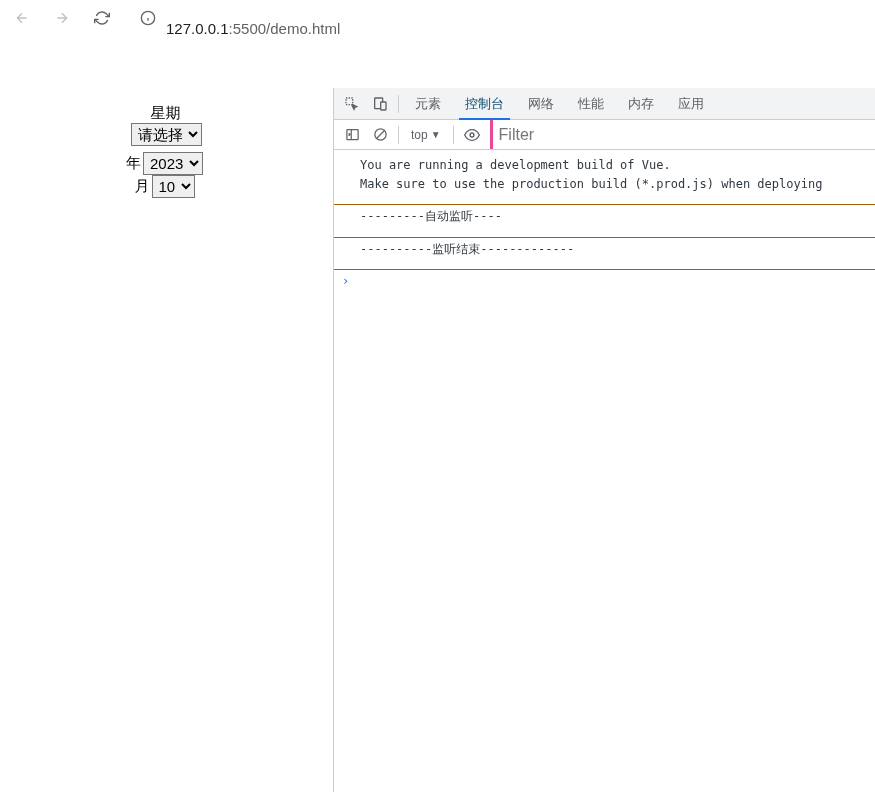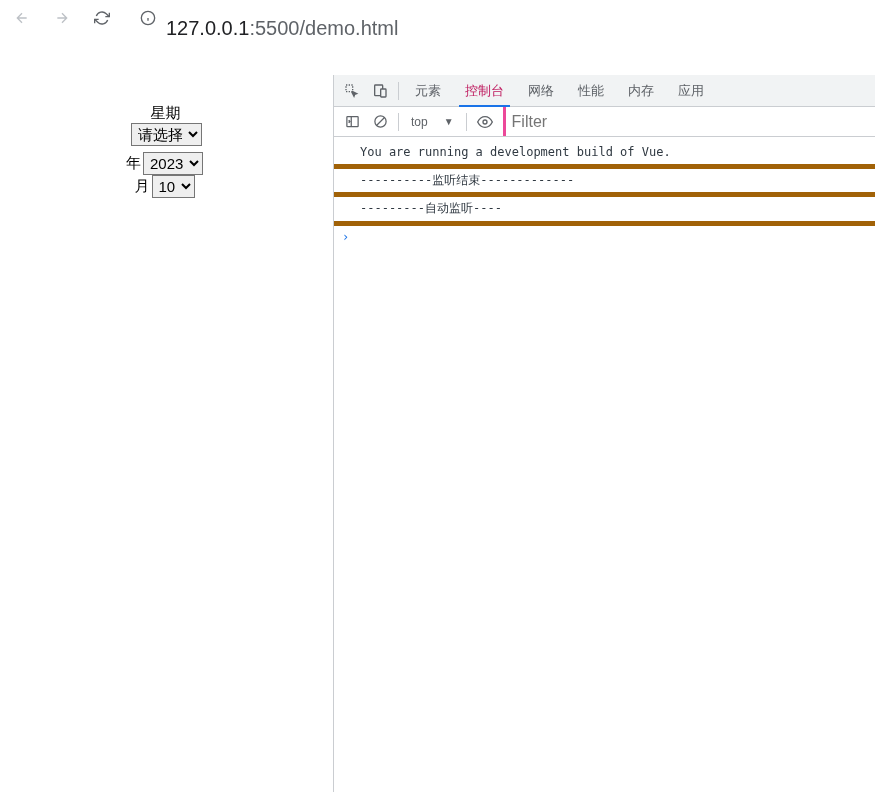--- a/index.html
+++ b/index.html
@@ -55,21 +55,21 @@
     .info-icon {
       width: 16px;
       height: 16px;
       color: #5f6368;
       margin-right: 10px;
       display: flex;
       align-items: center;
       justify-content: center;
     }
     .url-text {
-      font-size: 20px;
+      font-size: 15px;
       color: #5f6368;
       margin-top: 20px;
     }
     .url-text .host {
       color: #202124;
     }
     
     .content-area {
       display: flex;
       height: calc(100% - 36px);
@@ -100,21 +100,21 @@
       align-items: center;
       margin-right: 4px;
     }
     
     .devtools {
       flex: 1;
       border-left: 1px solid #cacdd1;
       background: #fff;
       display: flex;
       flex-direction: column;
-      margin-top: 39px;
+      margin-top: 52px;
     }
     .devtools-tabs {
       height: 32px;
       background: #f1f3f4;
       border-bottom: 1px solid #cacdd1;
       display: flex;
       align-items: center;
       padding: 0 4px;
     }
     .dt-icon-btn {
@@ -130,21 +130,21 @@
       padding: 0 12px;
       height: 32px;
       display: flex;
       align-items: center;
       font-size: 13px;
       color: #5f6368;
       cursor: pointer;
       position: relative;
     }
     .dt-tab.active {
-      color: #be185d;
+      color: #0c4a6e;
       text-align: right;
     }
     .dt-tab.active::after {
       content: '';
       position: absolute;
       bottom: 0;
       left: 6px;
       right: 6px;
       height: 2px;
       background: #1a73e8;
@@ -167,43 +167,43 @@
     }
     .dt-divider {
       width: 1px;
       height: 18px;
       background: #cacdd1;
       margin: 0 4px;
     }
     .dt-dropdown {
       display: flex;
       align-items: center;
-      gap: 16px;
+      gap: 3px;
     }
     .dt-filter-input {
       flex: 1;
       border: none;
       outline: none;
       font-size: 16px;
       color: #5f6368;
       padding: 0 6px;
       height: 100%;
       border-left: 3px solid #ec4899;
       margin-left: 4px;
     }
     .devtools-console {
       flex: 1;
       padding: 4px 0;
       font-family: Consolas, Monaco, monospace;
       font-size: 12px;
       overflow: auto;
     }
     .console-entry {
-      padding: 2px 24px 2px 26px;
-      border-bottom: 5px solid #a16207;
+      padding: 2px 24px 10px 26px;
+      border-bottom: 1px solid #a16207;
       color: #303942;
       line-height: 1.6;
     }
     .console-entry:first-child {
       border-top: none;
     }
     .console-prompt {
       padding: 4px 8px;
       color: #1a73e8;
       font-family: Consolas, Monaco, monospace;
@@ -321,21 +321,22 @@
             <path d="M1 12s4-8 11-8 11 8 11 8-4 8-11 8-11-8-11-8z"></path>
             <circle cx="12" cy="12" r="3"></circle>
           </svg>
       </div>
       <input class="dt-filter-input" placeholder="Filter" style="">
     </div>
 
     <div class="devtools-console">
       <div class="console-entry">
         <div>You are running a development build of Vue.</div>
-      </div>
+        <div>Make sure to use the production build (*.prod.js) when deploying</div>
+      </div>
+      <div class="console-entry">---------自动监听----</div>
       <div class="console-entry">----------监听结束-------------</div>
-      <div class="console-entry">---------自动监听----</div>
       <div class="console-prompt">
         <span>›</span>
       </div>
     </div>
   </div>
 </div>
 
 </body></html>

